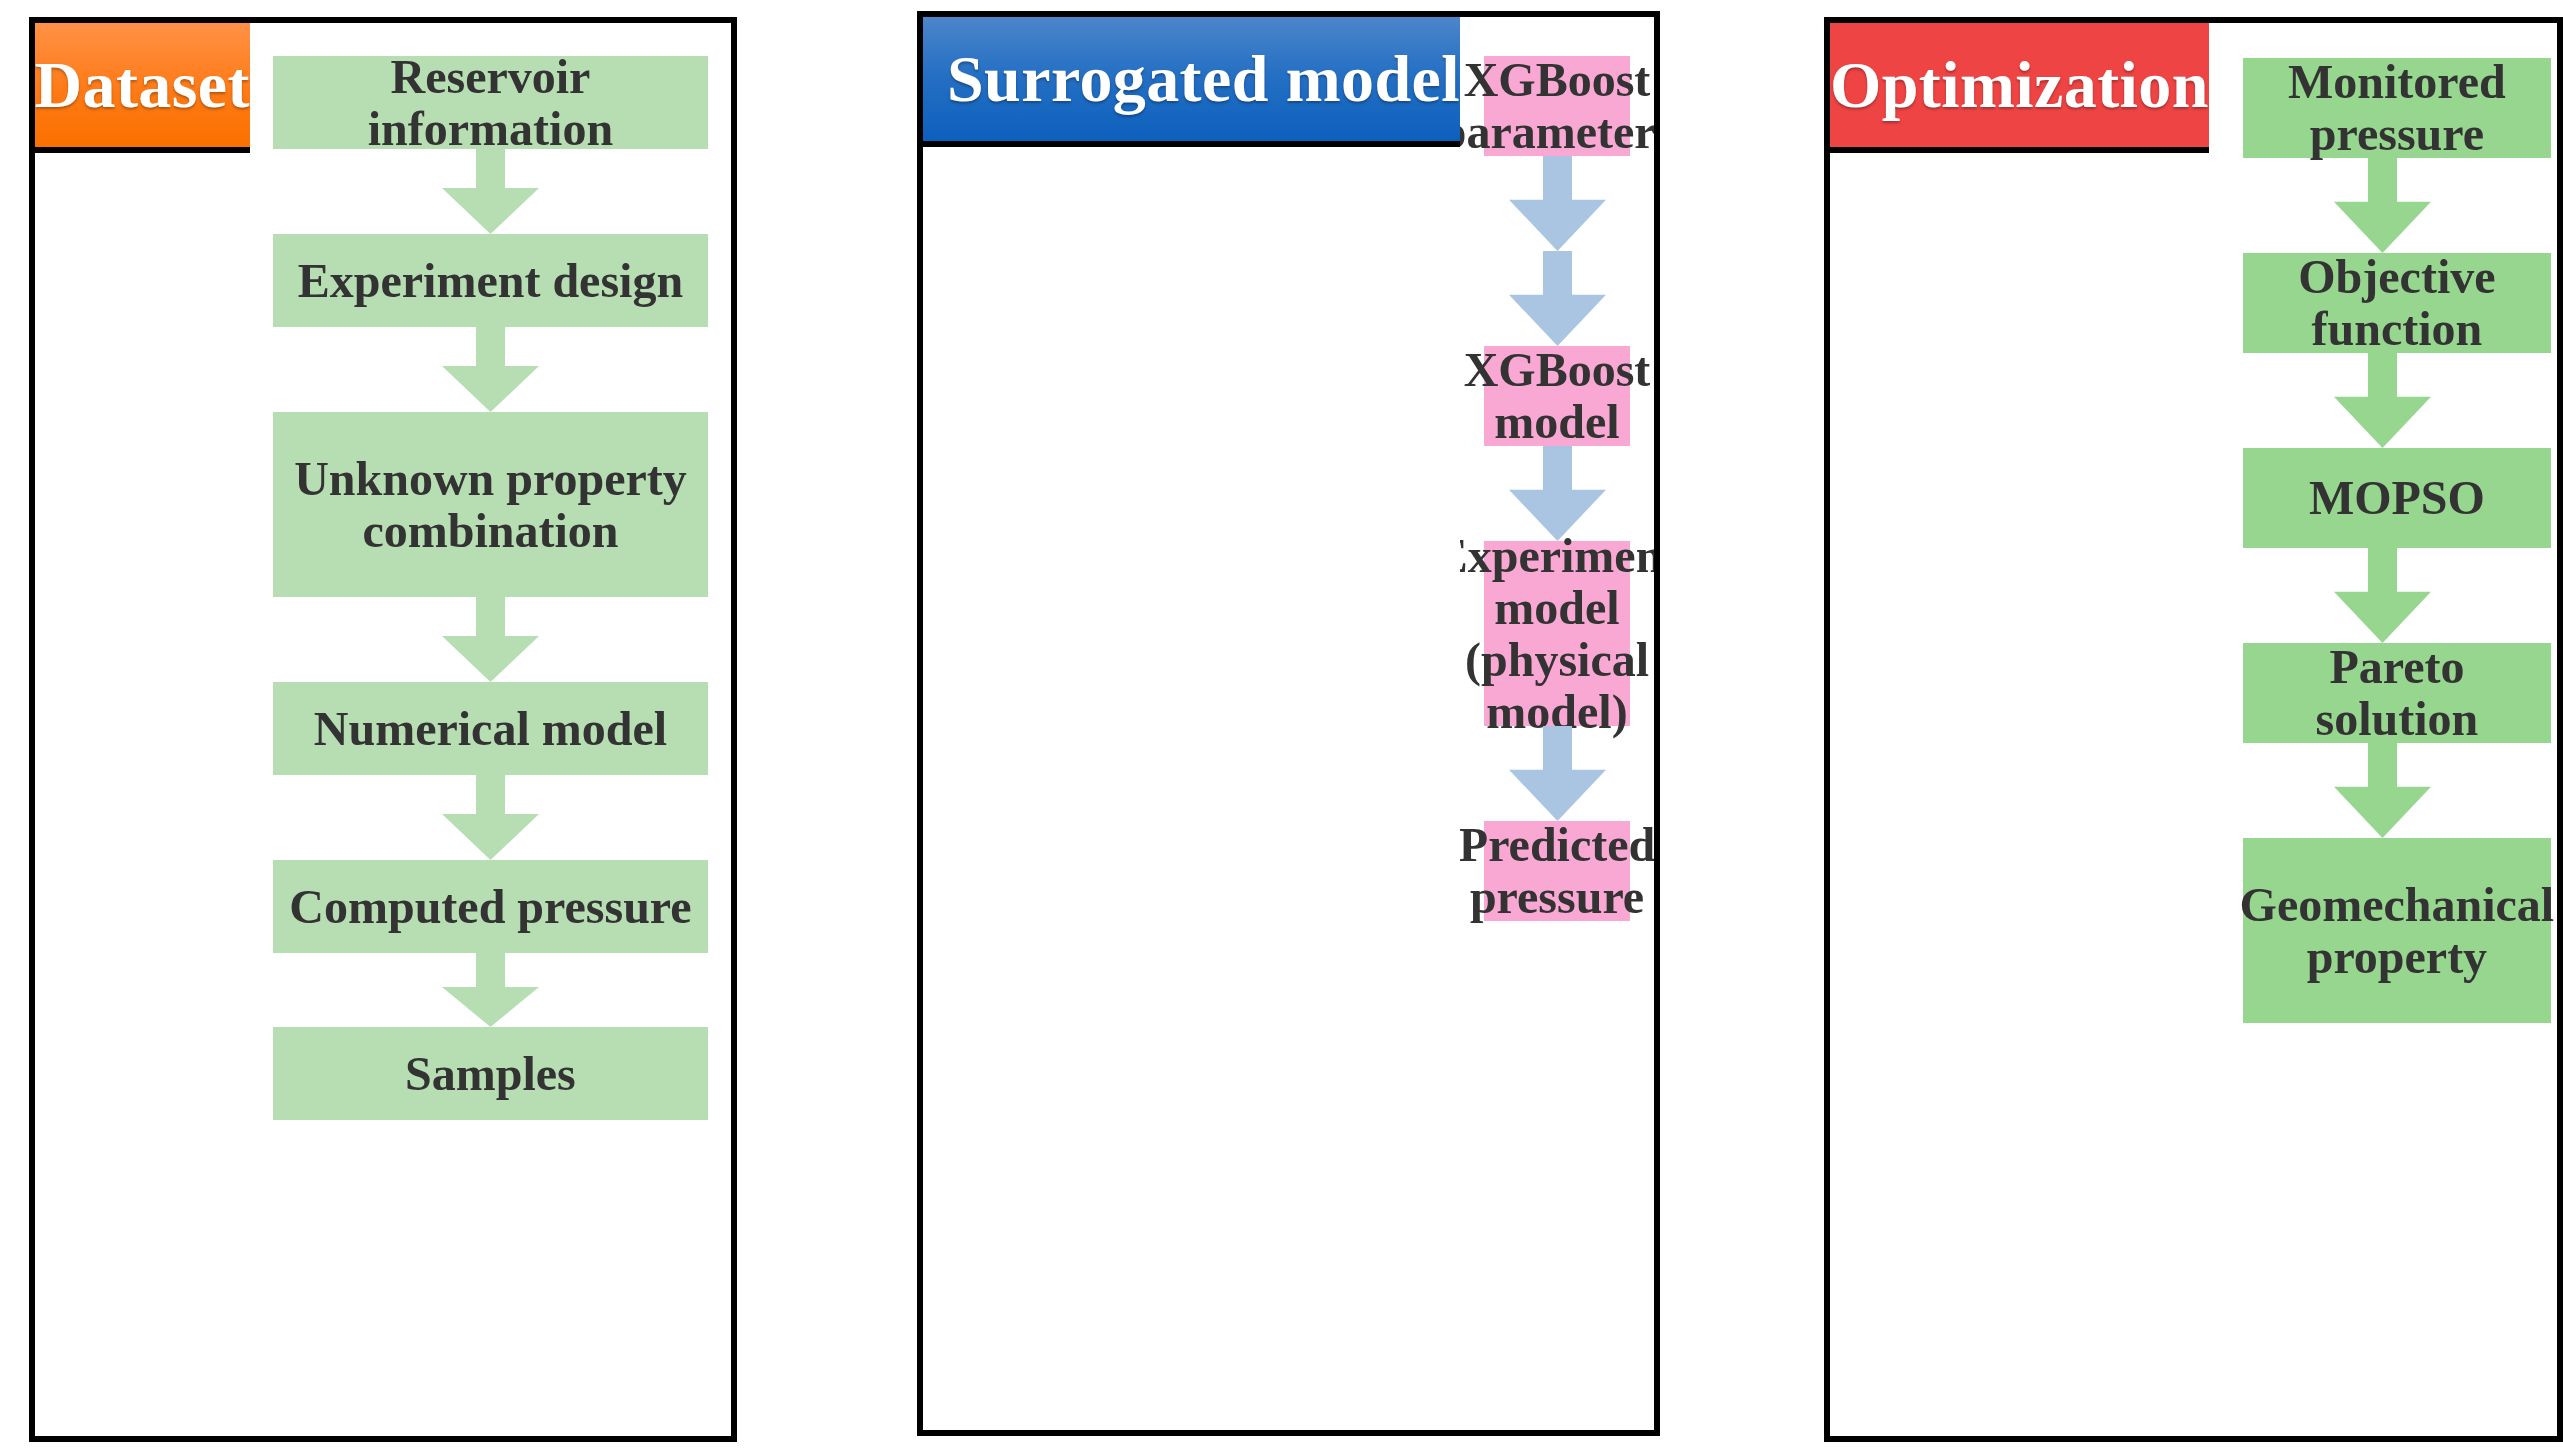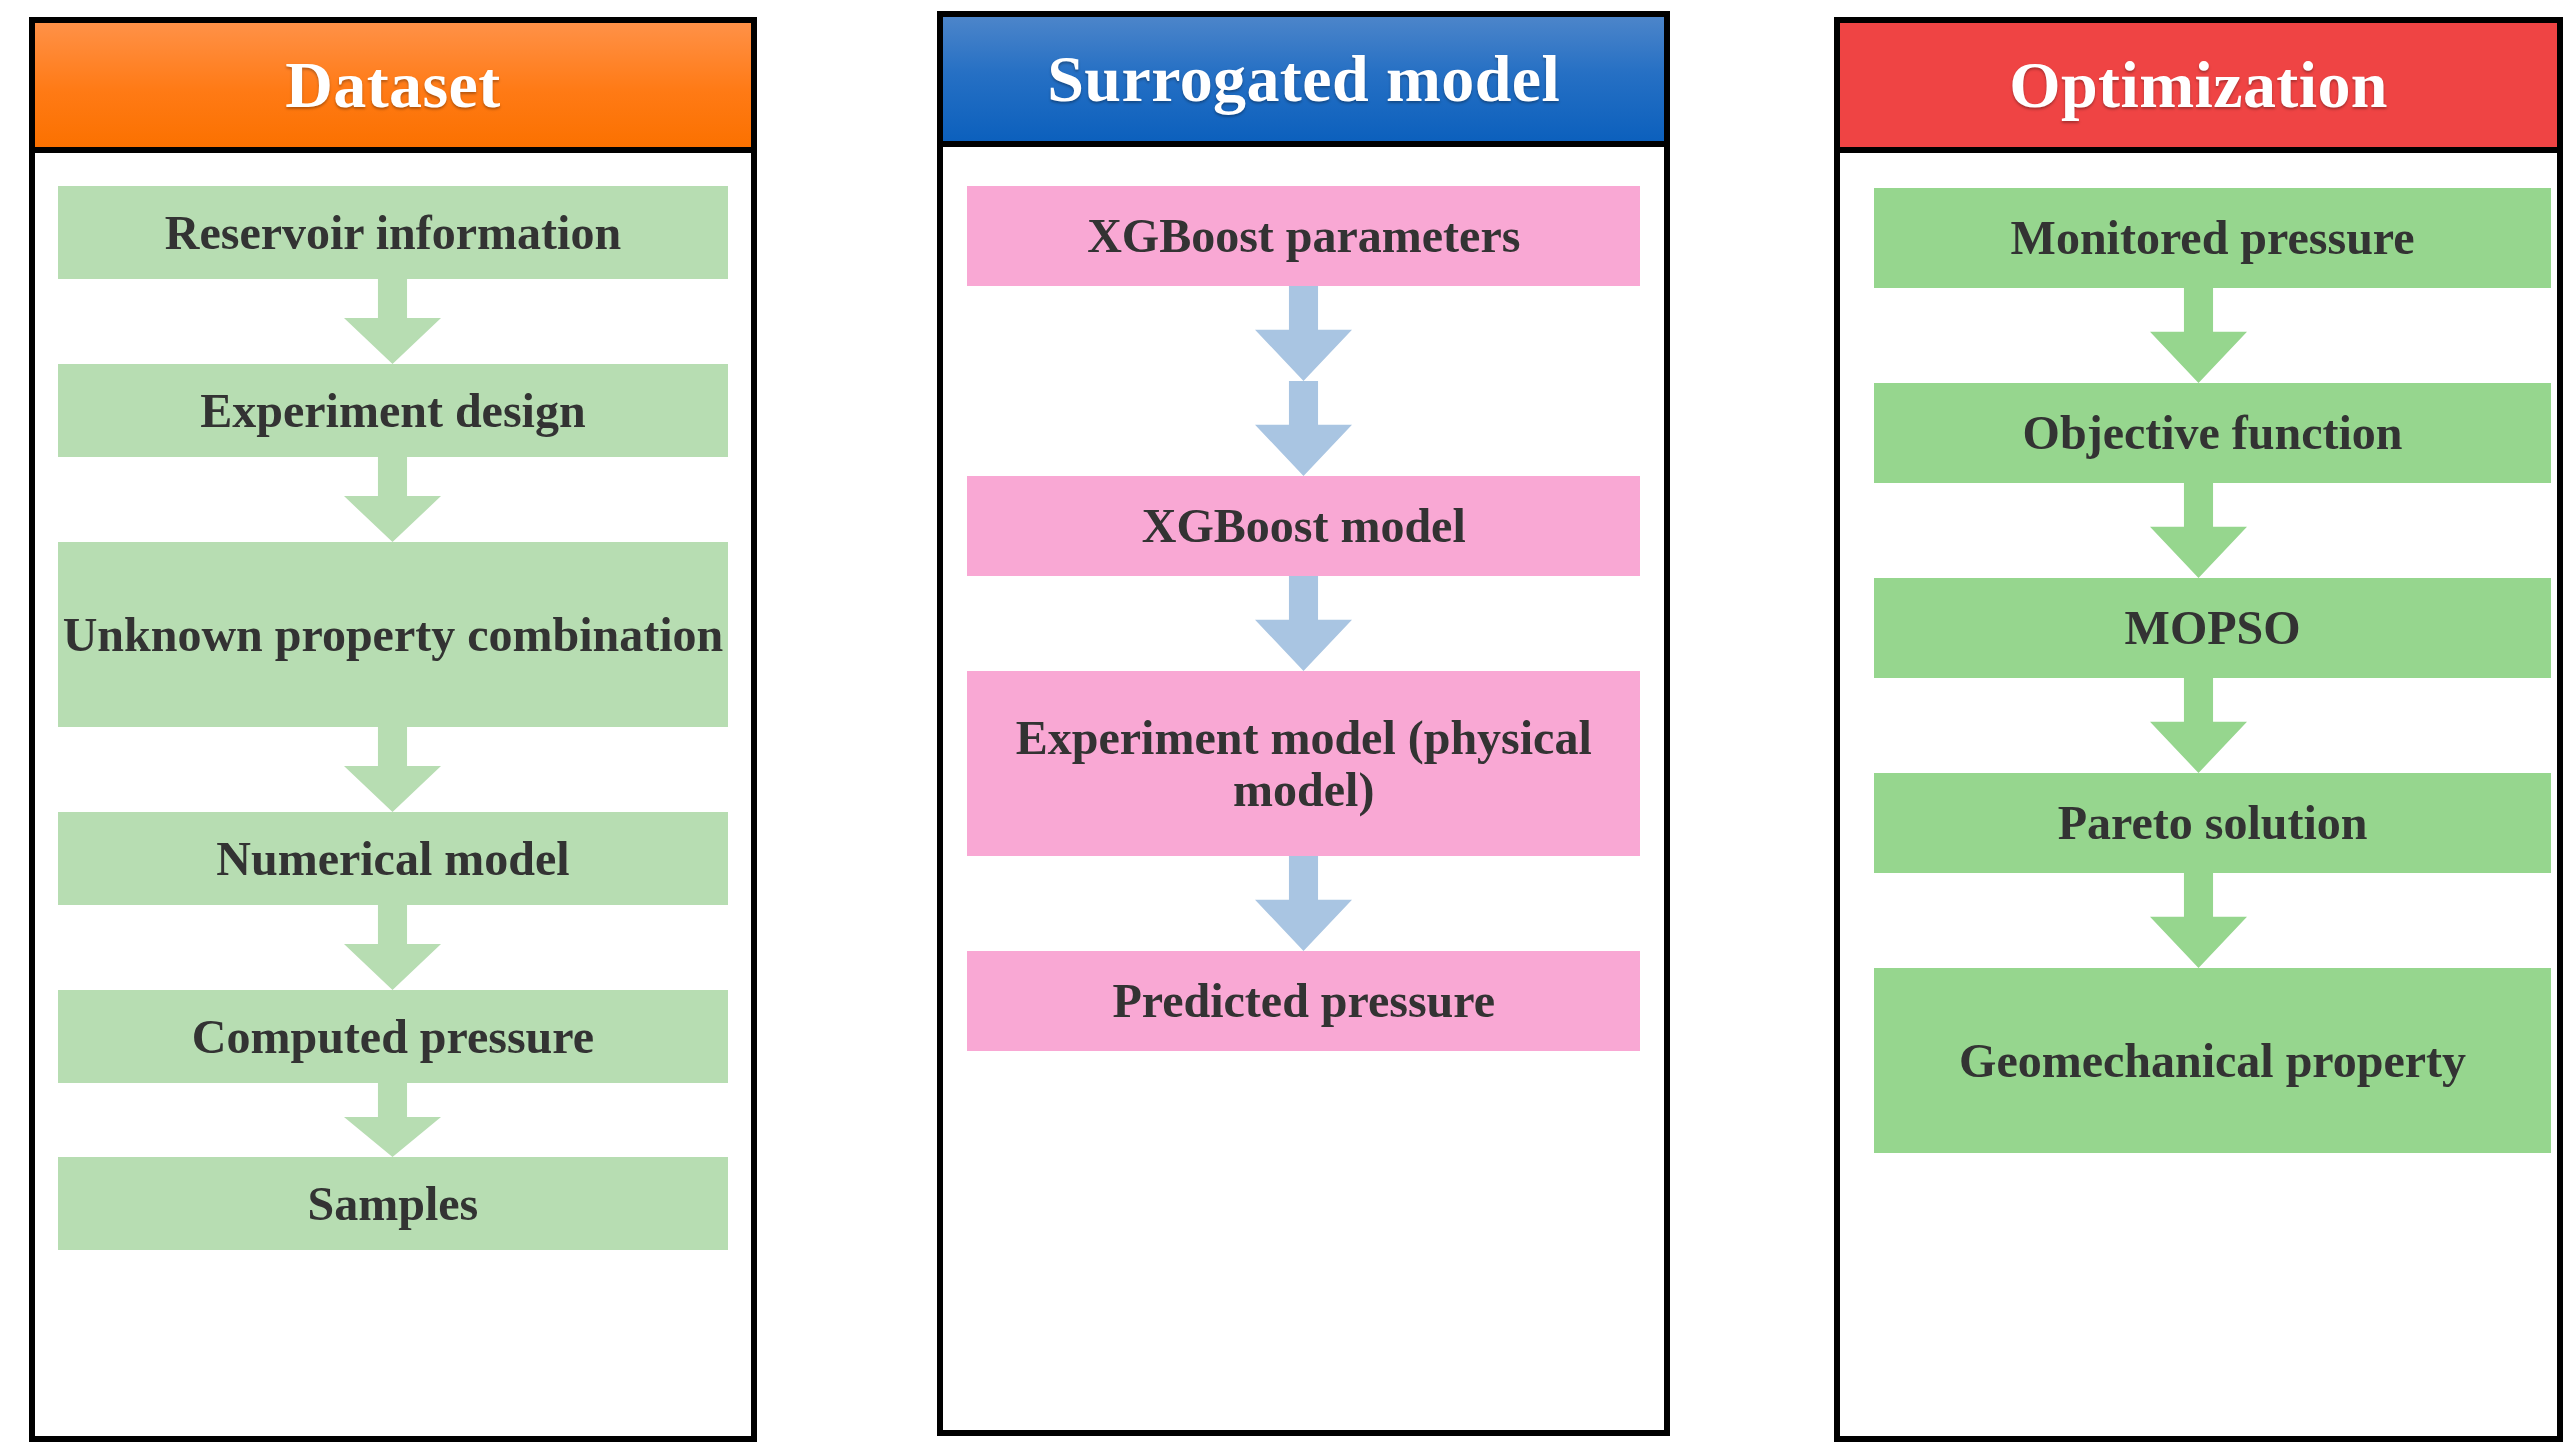--- a/index.html
+++ b/index.html
@@ -25,21 +25,21 @@
     box-sizing: border-box;
   }
 
   
   .column {
     position: relative;
     background: #ffffff;
     border: 6px solid #000000;
     box-sizing: border-box;
     display: flex;
-    flex-direction: column;
+    flex-direction: row;
   }
   .col-dataset      { width: 739px;  height: 1425px; margin-left: 28.5px;  margin-top: 17.3px; }
   .col-surrogate    { width: 743px;  height: 1425px; margin-left: 180px; margin-top: 11.2px; }
   .col-optimization { width: 739px;  height: 1425px; margin-left: 164px; margin-top: 17.3px; }
 
   
   .col-header {
     height: 130px;
     flex: 0 0 130px;
     display: flex;
@@ -48,21 +48,21 @@
     color: #ffffff;
     font-weight: bold;
     font-size: 66px;
     letter-spacing: 0.4px;
     border-bottom: 6px solid #000000;
     box-sizing: border-box;
     text-shadow: 0 1.7px 2.6px rgba(0,0,0,0.30);
     white-space: nowrap;
   }
   .hdr-orange { background: linear-gradient(180deg, #FF9147 0%, #FF7A15 55%, #FB7100 100%); }
-  .hdr-blue   { background: linear-gradient(180deg, #4C85CA 0%, #2670C4 45%, #0C60BD 100%); }
+  .hdr-blue   { background: linear-gradient(180deg, #4C85CA 0%, #2670C4 45%, #0C60BD 100%); padding-left: 24px; }
   .hdr-green  { background: #ef4444; }
 
   
   .col-body {
     flex: 1 1 auto;
     display: flex;
     flex-direction: column;
     align-items: center;
     box-sizing: border-box;
     overflow: hidden;

